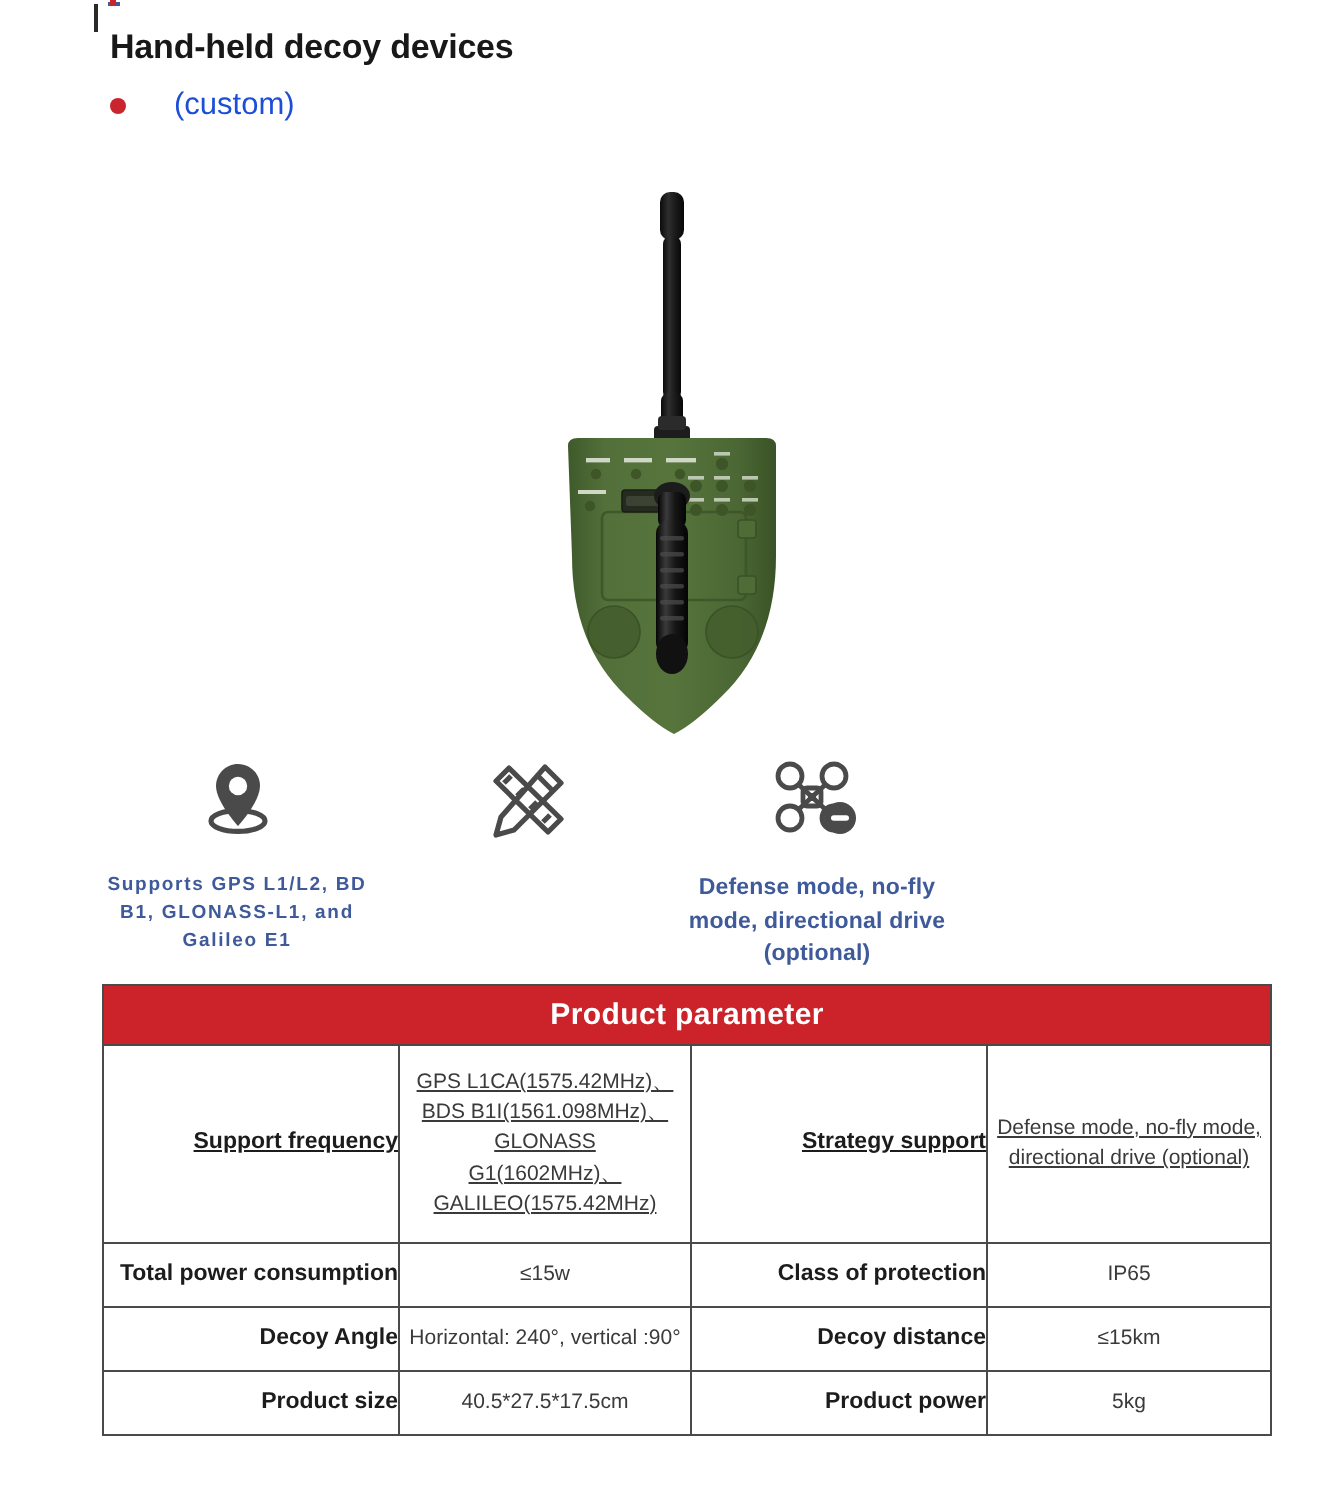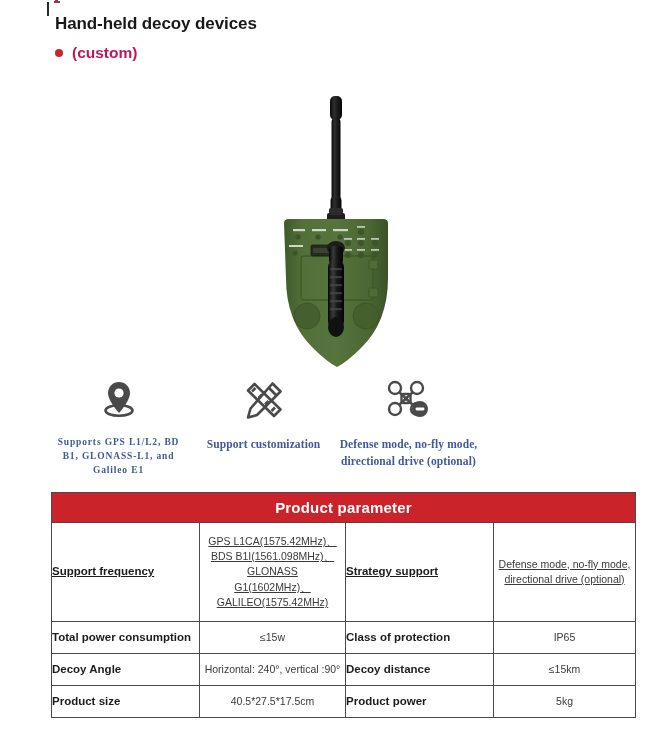--- a/index.html
+++ b/index.html
@@ -63,43 +63,43 @@
     gap: 9px;
   }
   .subtitle-bullet {
     width: 8px; height: 8px;
     border-radius: 50%;
     background: #c8252c;
     flex: none;
   }
   .subtitle-text {
     font-size: 15.5px;
-    font-weight: bold;
-    color: #be185d;
+    font-weight: normal;
+    color: #1d4ed8;
     white-space: nowrap;
+    margin-left: 15px;
   }
 
   
   .photo {
     position: absolute;
     left: 262px;
     top: 82px;
     width: 150px;
     height: 285px;
   }
   .photo svg { display: block; }
 
   
   .features {
     position: absolute;
     left: 46px;
     top: 376px;
     width: 580px;
     display: flex;
-    font-family: Liberation Serif, serif;
   }
   .feature {
     width: 145px;
     display: flex;
     flex-direction: column;
     align-items: center;
   }
   .feature-icon {
     height: 48px;
     display: flex;
@@ -145,21 +145,21 @@
     font-size: 15px;
     font-weight: bold;
     text-align: center;
     height: 29px;
     letter-spacing: 0.2px;
   }
   .cell-key {
     font-size: 11.5px;
     font-weight: bold;
     color: #1c1c1c;
-    text-align: left;
+    text-align: right;
     vertical-align: middle;
     line-height: 1.35;
     padding: 5px 4px;
   }
   .cell-val {
     font-size: 10.5px;
     color: #3a3a3a;
     text-align: center;
     vertical-align: middle;
     line-height: 1.45;
@@ -311,21 +311,20 @@
             <path d="M25.5 8.5 L33.5 16.5"></path>
             <path d="M12.5 4.5 L4.5 12.5 L28 36 L37 38.5 L34.5 29.5 Z" opacity="0"></path>
             <path d="M11.5 5 L5 11.5 L31 37 L37.5 30.5 Z"></path>
             <path d="M9 12.5 L12.5 9"></path>
             <path d="M15.5 19 L19 15.5"></path>
             <path d="M22 25.5 L25.5 22"></path>
             <path d="M28.5 32 L32 28.5"></path>
           </g>
         </svg>
       </div>
-      <div class="feature-label">Support customization</div>
     </div>
 
     <div class="feature big">
       <div class="feature-icon">
         <svg width="44" height="40" viewBox="0 0 44 40" xmlns="http://www.w3.org/2000/svg">
           <g fill="none" stroke="#4a4a4a" stroke-width="2.4">
             <circle cx="8" cy="8" r="6"></circle>
             <circle cx="30" cy="8" r="6"></circle>
             <circle cx="8" cy="29" r="6"></circle>
             <circle cx="30" cy="29" r="6"></circle>

